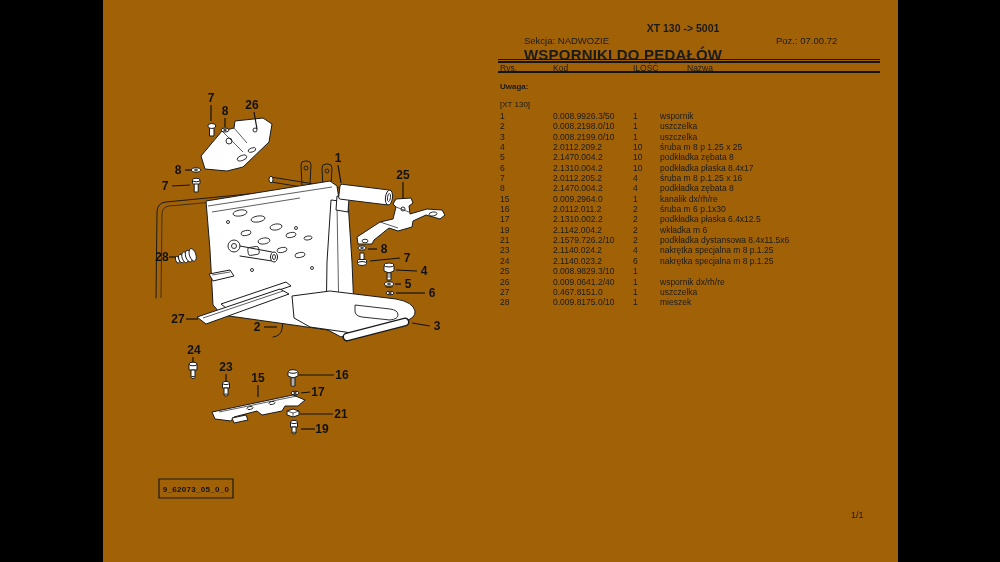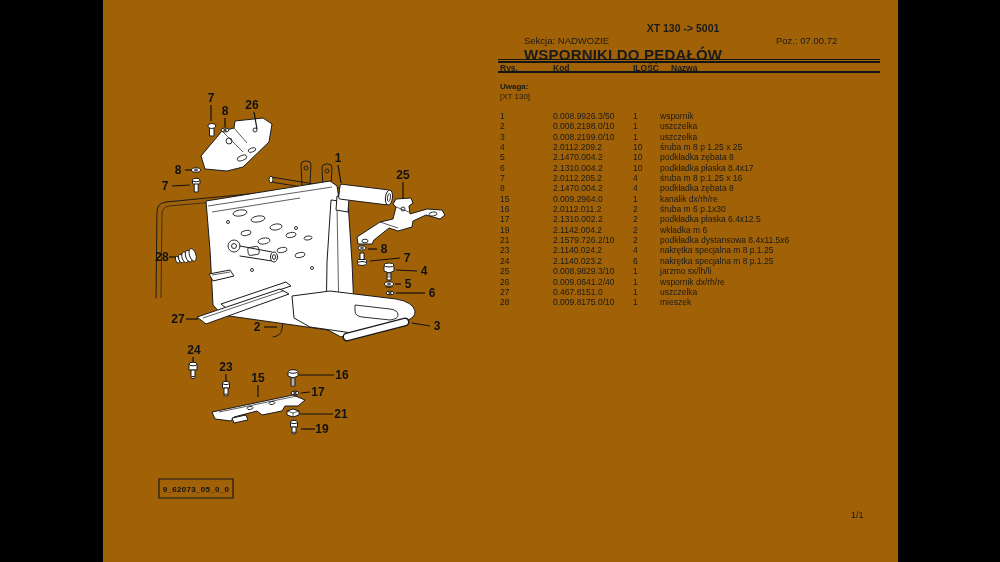--- a/index.html
+++ b/index.html
@@ -24,29 +24,29 @@
   .poz{left:673px;top:35px;font-size:9.5px;}
   .doc-title{left:397px;top:46px;font-weight:bold;font-size:15px;letter-spacing:.2px;margin-left:24px;}
 
   
   .rule{left:395px;width:382px;background:#151515;}
   .rule.r1{top:59px;height:1px;}
   .rule.r2{top:61px;height:2px;}
   .rule.r3{top:71px;height:1.5px;}
 
   
-  .thead{left:397px;top:62.5px;width:380px;height:26px;font-weight:bold;font-size:8.5px;}
+  .thead{left:397px;top:62.5px;width:380px;height:26px;font-weight:normal;font-size:8.5px;}
   .thead span{position:absolute;top:0;}
   .th-rys{left:0;}
   .th-kod{left:53px;}
   .th-ilosc{left:133px;}
-  .th-nazwa{left:144px;padding-left:27px;}
+  .th-nazwa{left:160px;padding-left:27px;}
 
   .uwaga{left:397px;top:82px;font-weight:bold;font-size:8px;}
-  .uwaga-val{left:397px;top:92px;font-size:8px;}
+  .uwaga-val{left:397px;top:100px;font-size:8px;}
 
   
   .rows{left:397px;top:111px;width:380px;font-size:8.5px;}
   .trow{display:grid;grid-template-columns:53px 80px 27px auto;height:10.35px;line-height:10.35px;white-space:nowrap;}
 
   .pagenum{left:748px;top:510px;width:30px;font-size:9px;}
 
   
   .drawing{position:absolute;left:0;top:0;}
   .drawing path,.drawing rect,.drawing circle,.drawing ellipse,.drawing line,.drawing polygon{
@@ -172,21 +172,20 @@
       <div class="trow">
         <span>24</span>
         <span>2.1140.023.2</span>
         <span>6</span>
         <span>nakrętka specjalna m 8 p.1.25</span>
       </div>
       <div class="trow">
         <span>25</span>
         <span>0.008.9829.3/10</span>
         <span>1</span>
-        <span>jarzmo sx/lh/li</span>
       </div>
       <div class="trow">
         <span>26</span>
         <span>0.009.0641.2/40</span>
         <span>1</span>
         <span>wspornik dx/rh/re</span>
       </div>
       <div class="trow">
         <span>27</span>
         <span>0.467.8151.0</span>

